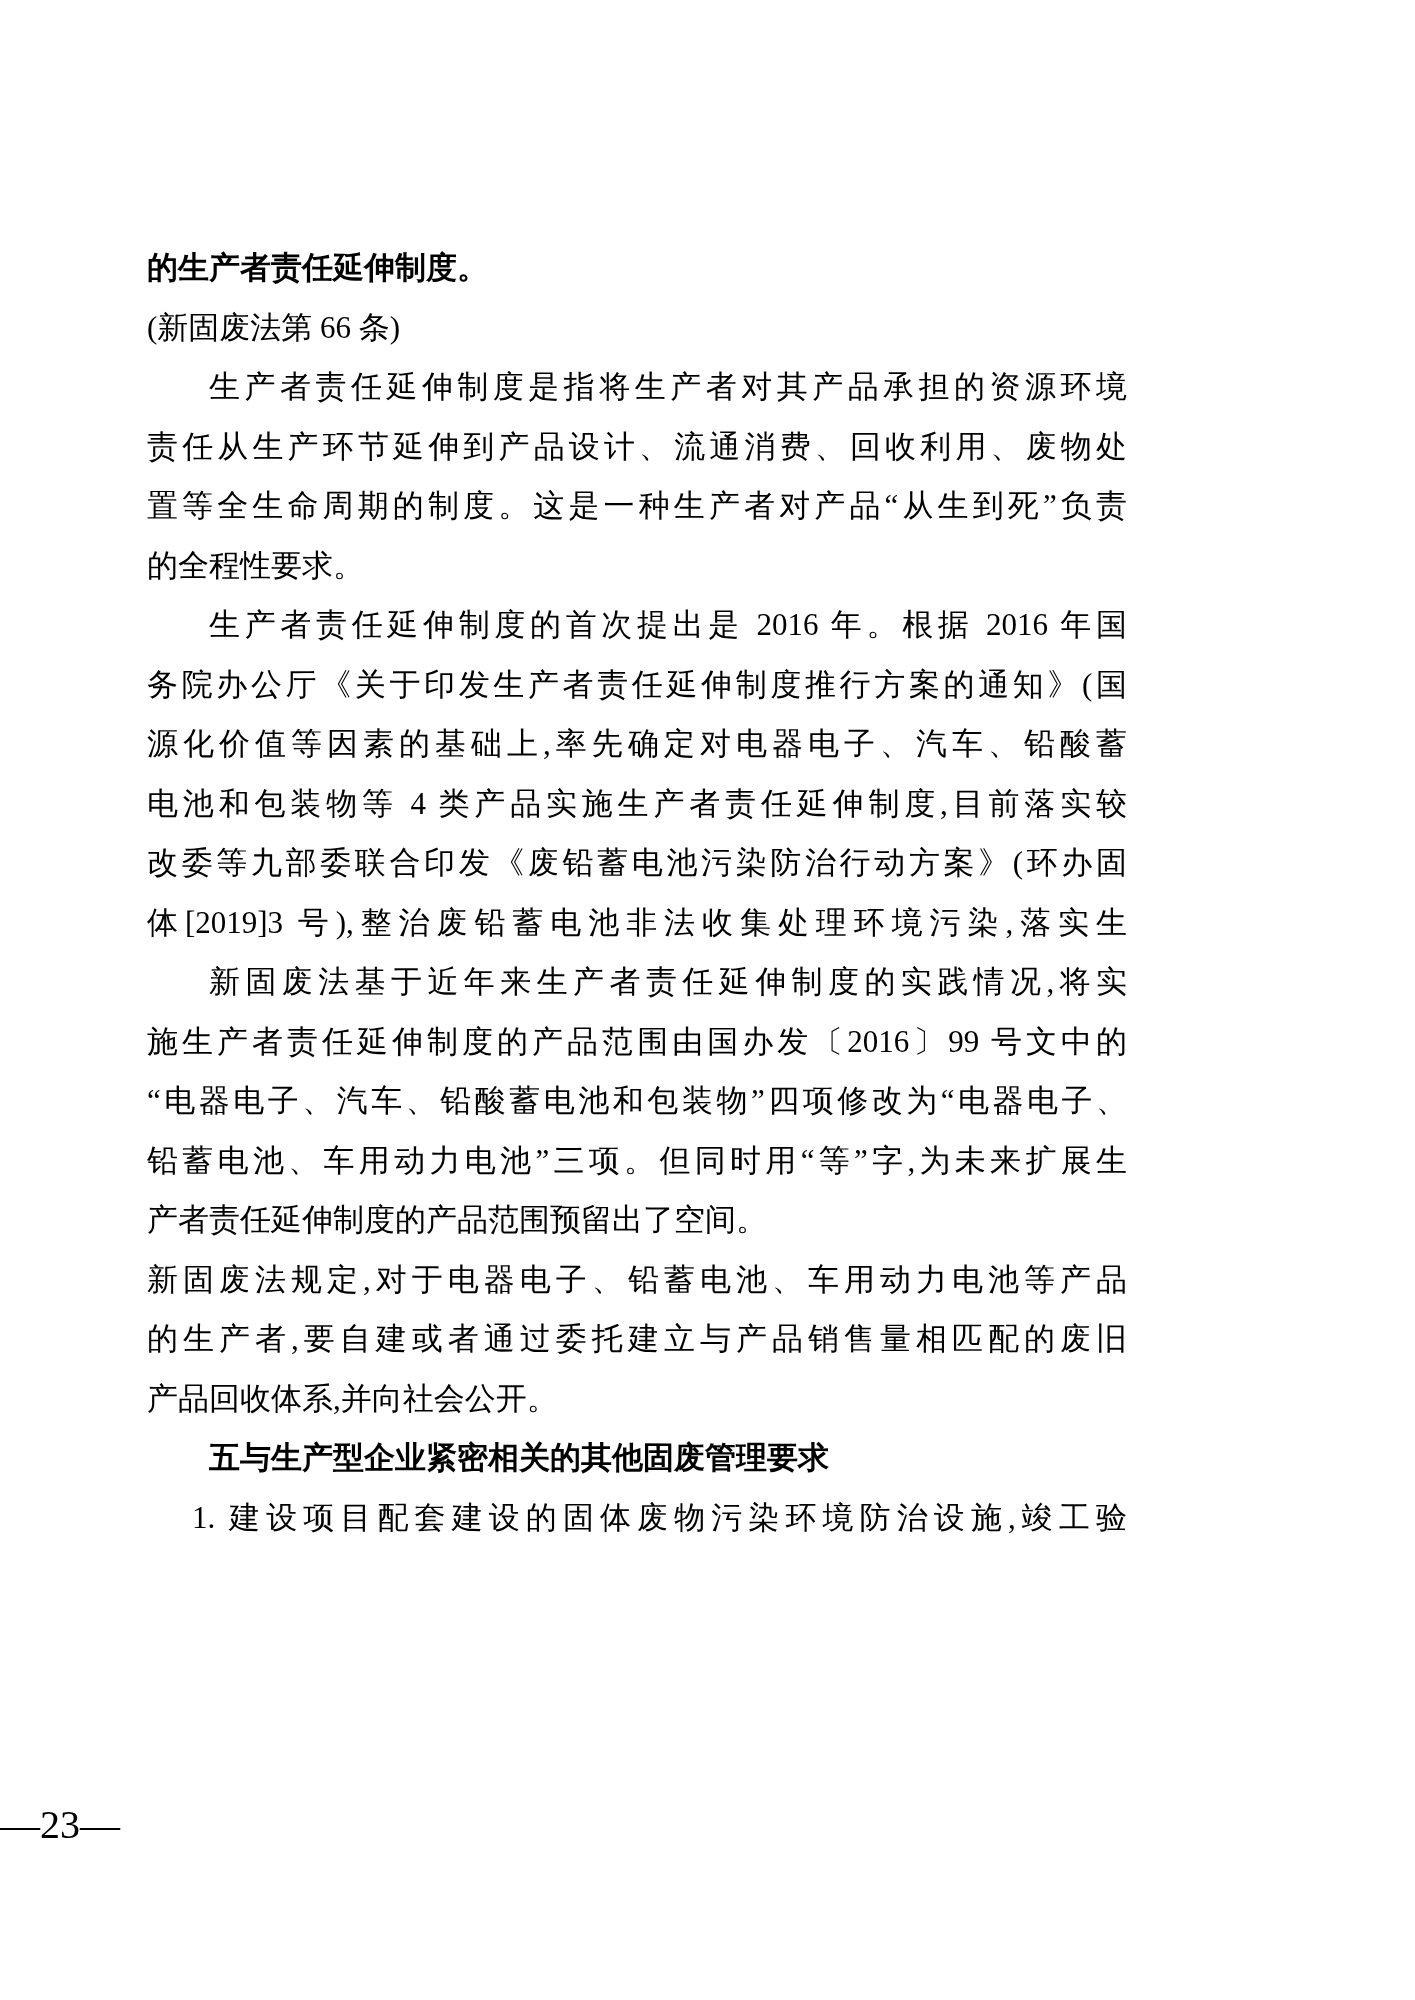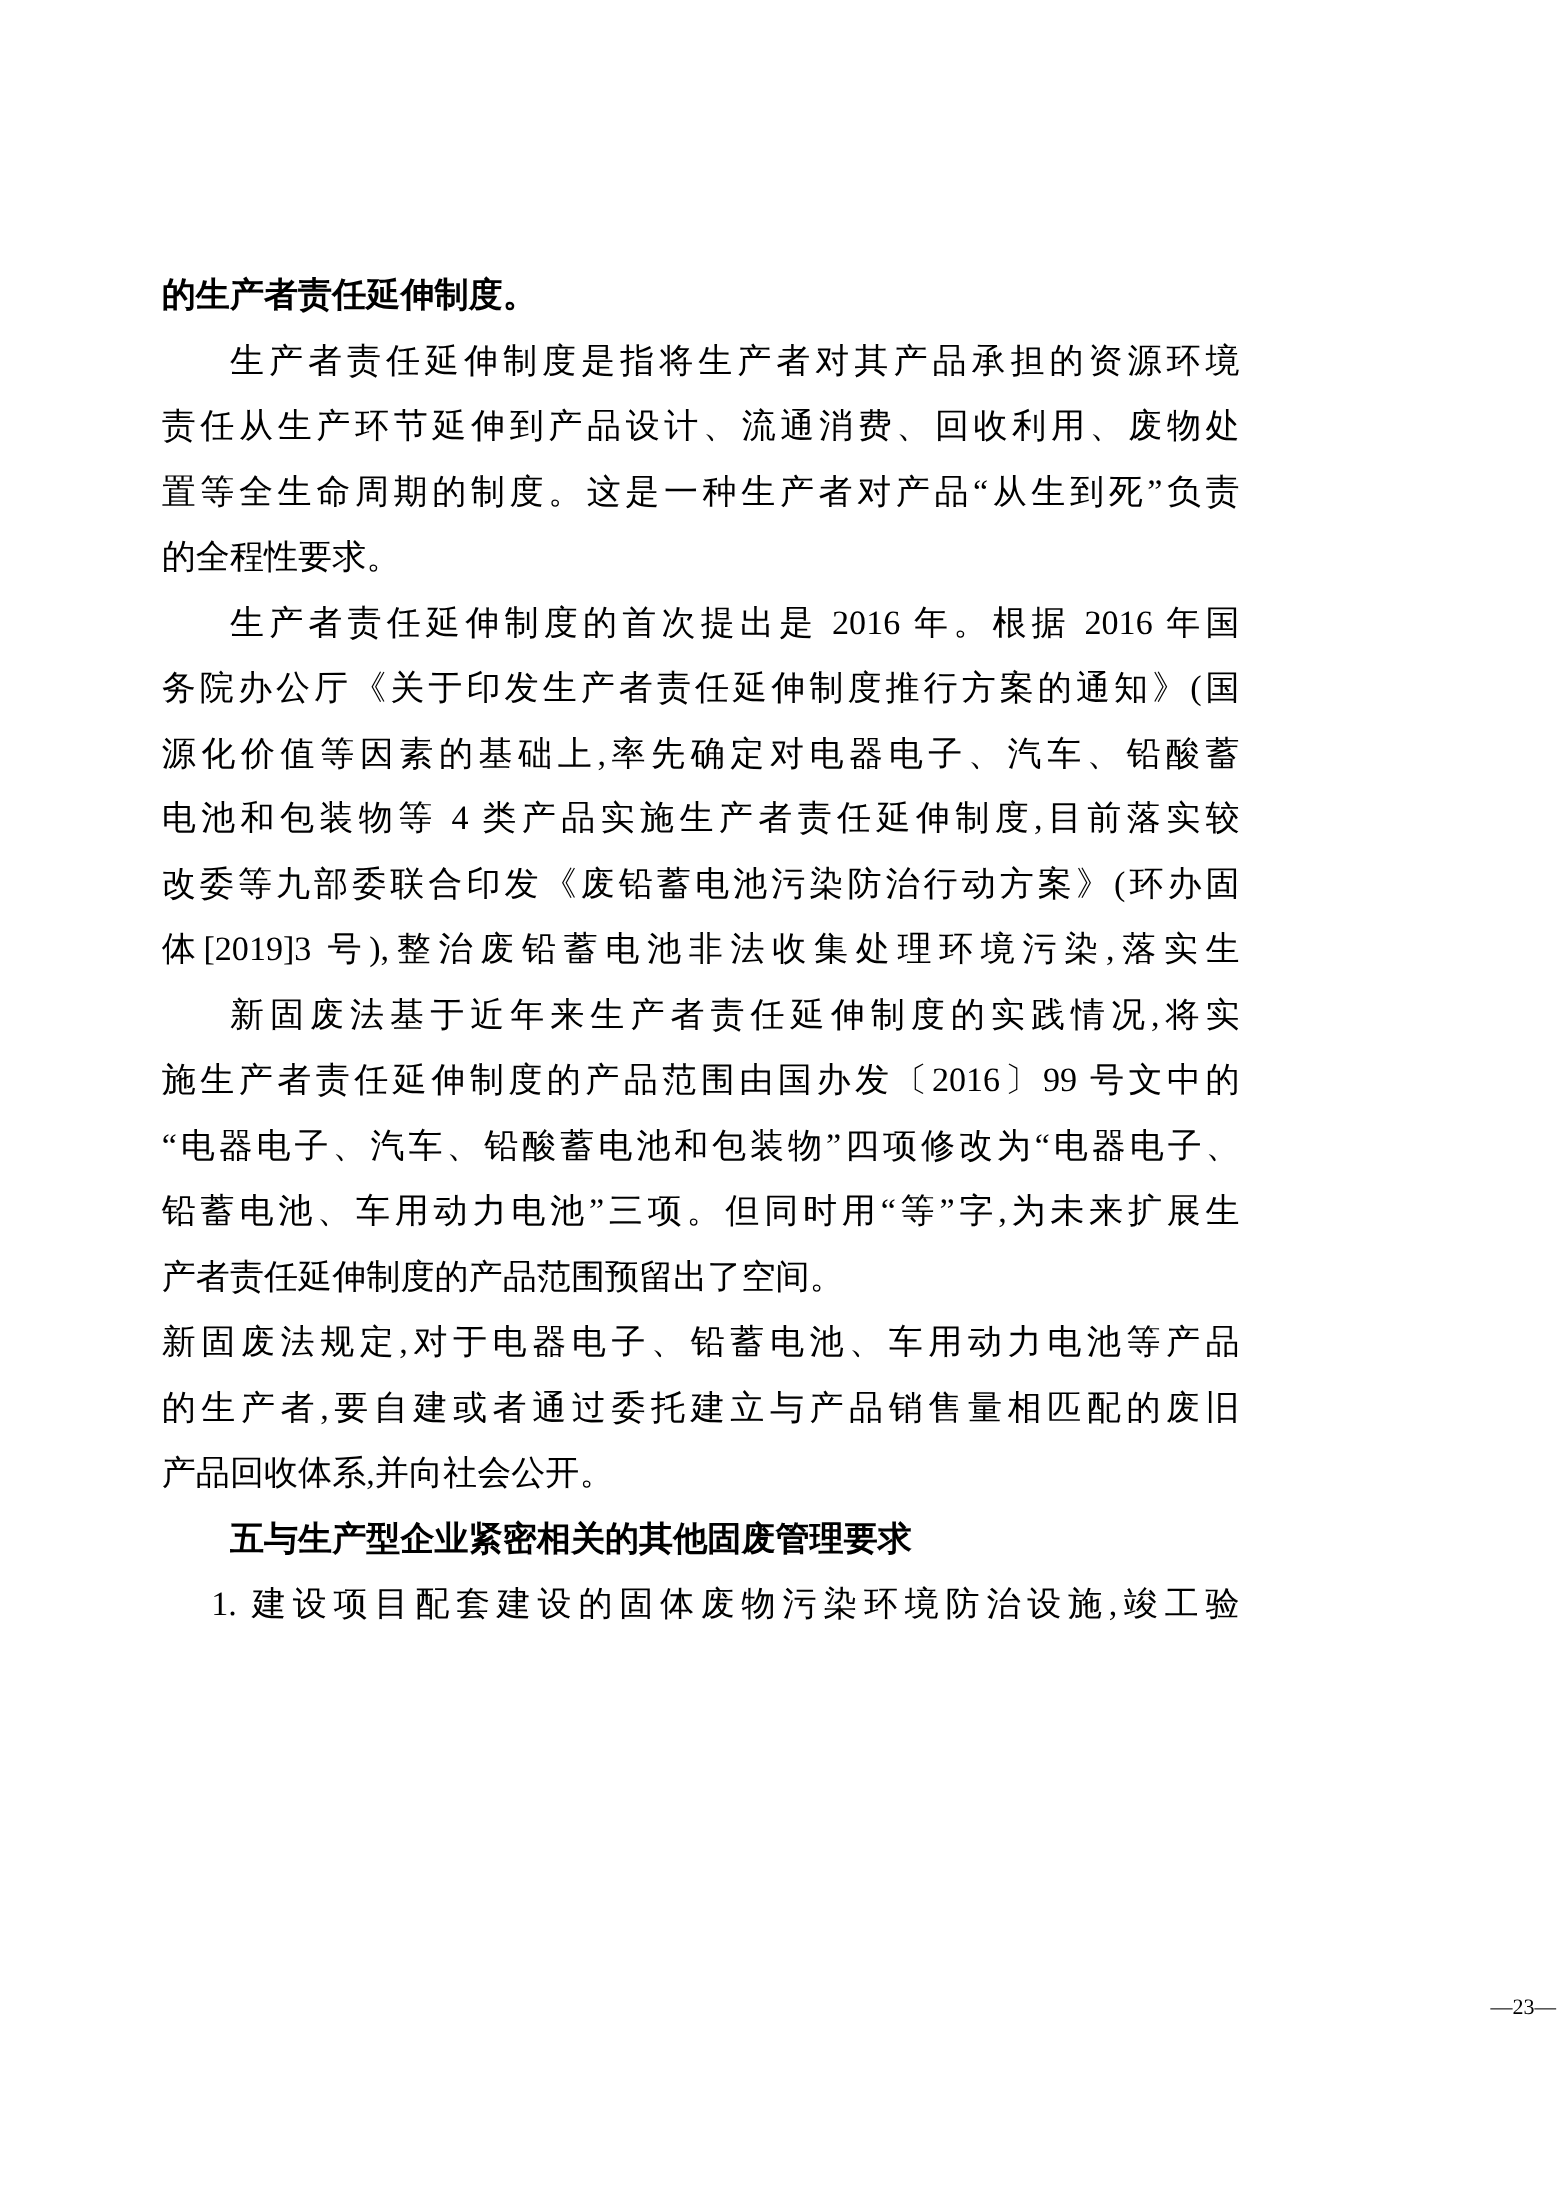--- a/index.html
+++ b/index.html
@@ -42,30 +42,31 @@
   .i1 {
     text-indent: 45px;
   }
   .footer {
     position: absolute;
     top: 1800px;
     left: 0;
     width: 100%;
     height: 50px;
     line-height: 50px;
-    text-align: right;
-    font-size: 20px;
+    text-align: left;
+    font-size: 40px;
   }
 </style>
 </head>
 <body>
 
 <div class="page">
   <div class="content">
     <div class="l b">的生产者责任延伸制度。</div>
+    <div class="l">(新固废法第 66 条)</div>
     <div class="l j i2">生产者责任延伸制度是指将生产者对其产品承担的资源环境</div>
     <div class="l j">责任从生产环节延伸到产品设计、流通消费、回收利用、废物处</div>
     <div class="l j">置等全生命周期的制度。这是一种生产者对产品“从生到死”负责</div>
     <div class="l">的全程性要求。</div>
     <div class="l j i2">生产者责任延伸制度的首次提出是 2016 年。根据 2016 年国</div>
     <div class="l j">务院办公厅《关于印发生产者责任延伸制度推行方案的通知》(国</div>
     <div class="l j">源化价值等因素的基础上,率先确定对电器电子、汽车、铅酸蓄</div>
     <div class="l j">电池和包装物等 4 类产品实施生产者责任延伸制度,目前落实较</div>
     <div class="l j">改委等九部委联合印发《废铅蓄电池污染防治行动方案》(环办固</div>
     <div class="l j">体[2019]3 号),整治废铅蓄电池非法收集处理环境污染,落实生</div>

